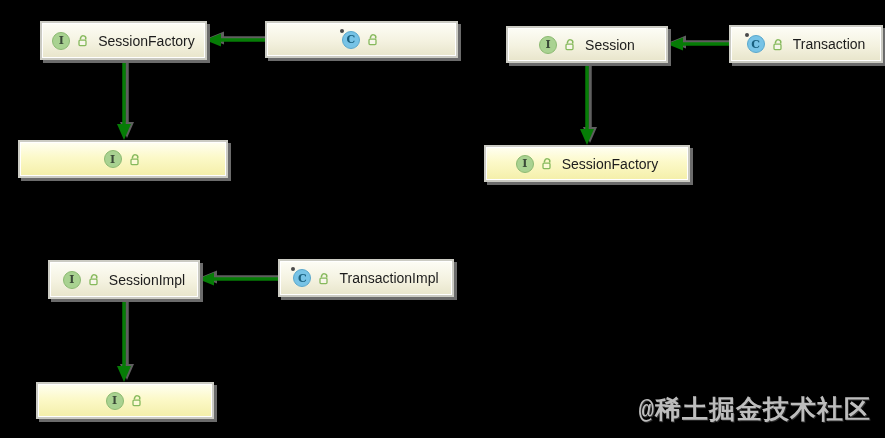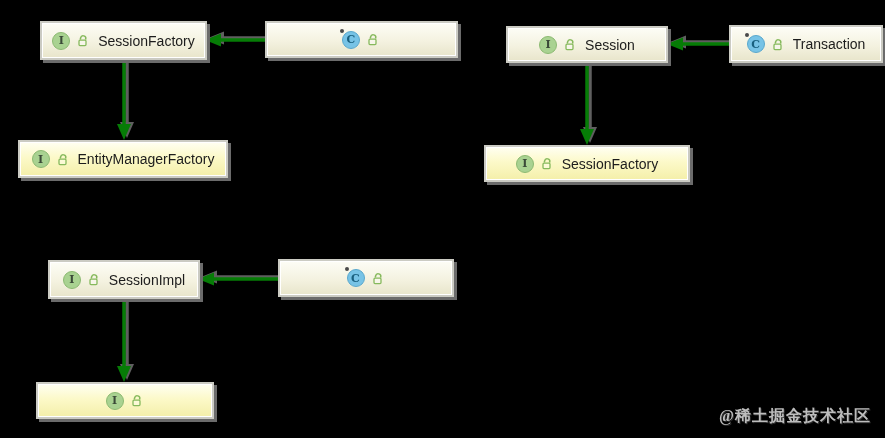--- a/index.html
+++ b/index.html
@@ -73,26 +73,26 @@
     pointer-events: none;
     filter: drop-shadow(3px -2px 0 rgba(100,100,100,0.95));
   }
   .edges line    { stroke: #067c06; stroke-width: 3.5; }
   .edges polygon { fill: #067c06; }
 
   
   .watermark {
     position: absolute;
     right: 14px; bottom: 11px;
-    font-size: 16px;
+    font-size: 26px;
     font-weight: bold;
     letter-spacing: 1px;
     color: #bdbdbd;
     text-shadow: 1px 1px 0 #2e2e2e;
-    font-family: Liberation Serif, serif;
+    font-family: Liberation Mono, monospace;
   }
 </style>
 </head>
 <body>
 
 <div class="canvas">
 
   <svg class="edges" viewBox="0 0 885 438">
     <g>
       <line x1="265" y1="40" x2="221" y2="40"></line>
@@ -136,21 +136,20 @@
       <rect x="2" y="6.2" width="7" height="5.4" rx="1" fill="rgba(255,255,255,0.35)" stroke="#86b95c" stroke-width="1.3"></rect>
     </svg>
   </div>
 
   <div class="node gold n-entitymanagerfactory">
     <span class="cicon iface">I</span>
     <svg class="lock" width="12" height="13" viewBox="0 0 12 13">
       <path d="M3.2 6.2 V4.4 A2.6 2.6 0 0 1 8.4 4.4 L8.4 5" fill="none" stroke="#86b95c" stroke-width="1.5" transform="rotate(14 6 6)"></path>
       <rect x="2" y="6.2" width="7" height="5.4" rx="1" fill="rgba(255,255,255,0.35)" stroke="#86b95c" stroke-width="1.3"></rect>
     </svg>
-    <span>EntityManagerFactory</span>
   </div>
 
   <div class="node n-session">
     <span class="cicon iface">I</span>
     <svg class="lock" width="12" height="13" viewBox="0 0 12 13">
       <path d="M3.2 6.2 V4.4 A2.6 2.6 0 0 1 8.4 4.4 L8.4 5" fill="none" stroke="#86b95c" stroke-width="1.5" transform="rotate(14 6 6)"></path>
       <rect x="2" y="6.2" width="7" height="5.4" rx="1" fill="rgba(255,255,255,0.35)" stroke="#86b95c" stroke-width="1.3"></rect>
     </svg>
     <span>Session</span>
   </div>
@@ -181,20 +180,21 @@
     </svg>
     <span>SessionImpl</span>
   </div>
 
   <div class="node n-transactionimpl">
     <span class="cicon cls">C</span>
     <svg class="lock" width="12" height="13" viewBox="0 0 12 13">
       <path d="M3.2 6.2 V4.4 A2.6 2.6 0 0 1 8.4 4.4 L8.4 5" fill="none" stroke="#86b95c" stroke-width="1.5" transform="rotate(14 6 6)"></path>
       <rect x="2" y="6.2" width="7" height="5.4" rx="1" fill="rgba(255,255,255,0.35)" stroke="#86b95c" stroke-width="1.3"></rect>
     </svg>
+    <span>TransactionImpl</span>
   </div>
 
   <div class="node gold n-entitytransaction">
     <span class="cicon iface">I</span>
     <svg class="lock" width="12" height="13" viewBox="0 0 12 13">
       <path d="M3.2 6.2 V4.4 A2.6 2.6 0 0 1 8.4 4.4 L8.4 5" fill="none" stroke="#86b95c" stroke-width="1.5" transform="rotate(14 6 6)"></path>
       <rect x="2" y="6.2" width="7" height="5.4" rx="1" fill="rgba(255,255,255,0.35)" stroke="#86b95c" stroke-width="1.3"></rect>
     </svg>
   </div>
 

